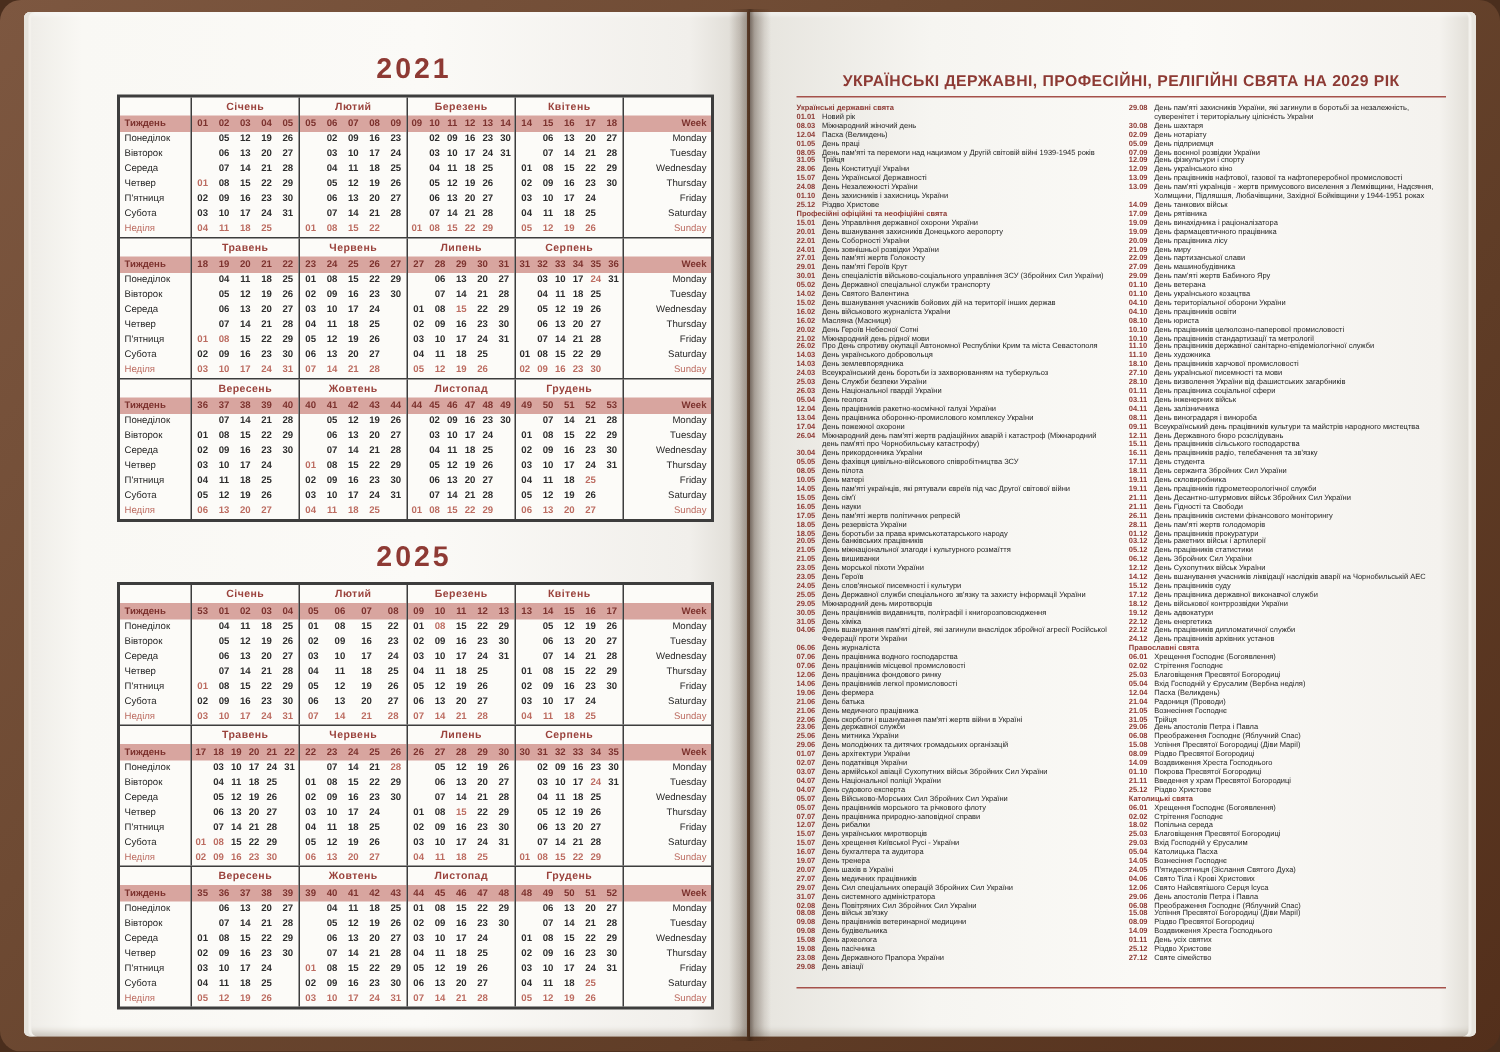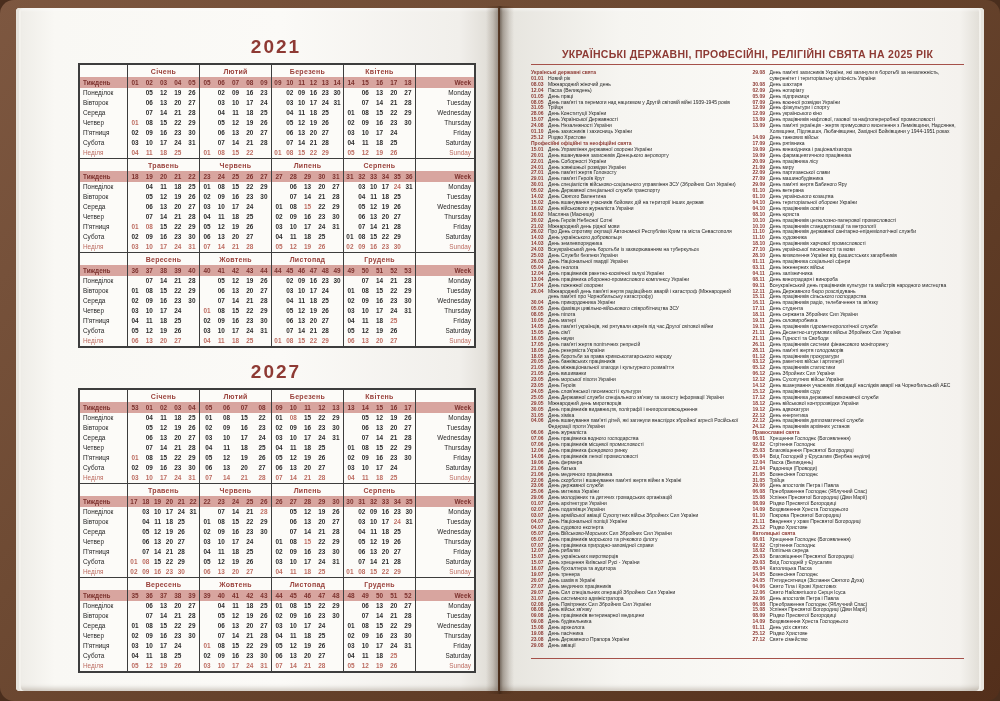--- a/index.html
+++ b/index.html
@@ -864,21 +864,21 @@
             <div class="lc">Wednesday</div>
             <div class="lc">Thursday</div>
             <div class="lc">Friday</div>
             <div class="lc">Saturday</div>
             <div class="lc sun">Sunday</div>
           </div>
         </div>
       </div>
   </section>
   <section>
-    <h2 class="ytitle" id="ytitle1">2027</h2>
+    <h2 class="ytitle" id="ytitle1">2025</h2>
     <div class="ytable" id="ytable1">
         <div class="band">
           <div class="lcol uk">
             <div class="mh"></div>
             <div class="lc wk">Тиждень</div>
             <div class="lc">Понеділок</div>
             <div class="lc">Вівторок</div>
             <div class="lc">Середа</div>
             <div class="lc">Четвер</div>
             <div class="lc">П'ятниця</div>
@@ -1660,21 +1660,21 @@
             <div class="lc">Saturday</div>
             <div class="lc sun">Sunday</div>
           </div>
         </div>
       </div>
   </section>
 </div>
 
 <div class="page page-right">
   <div class="rp-inner">
-    <div class="rtitle">УКРАЇНСЬКІ ДЕРЖАВНІ, ПРОФЕСІЙНІ, РЕЛІГІЙНІ СВЯТА НА 2025 РІК</div>
+    <div class="rtitle">УКРАЇНСЬКІ ДЕРЖАВНІ, ПРОФЕСІЙНІ, РЕЛІГІЙНІ СВЯТА НА 2029 РІК</div>
     <div class="hcols">
       <div class="hcol" id="hcol1">
           <div class="hhead">Українські державні свята</div>
           <div class="hitem">
             <span class="hd">01.01</span>
             <span class="ht">Новий рік</span>
           </div>
           <div class="hitem">
             <span class="hd">08.03</span>
             <span class="ht">Міжнародний жіночий день</span>

